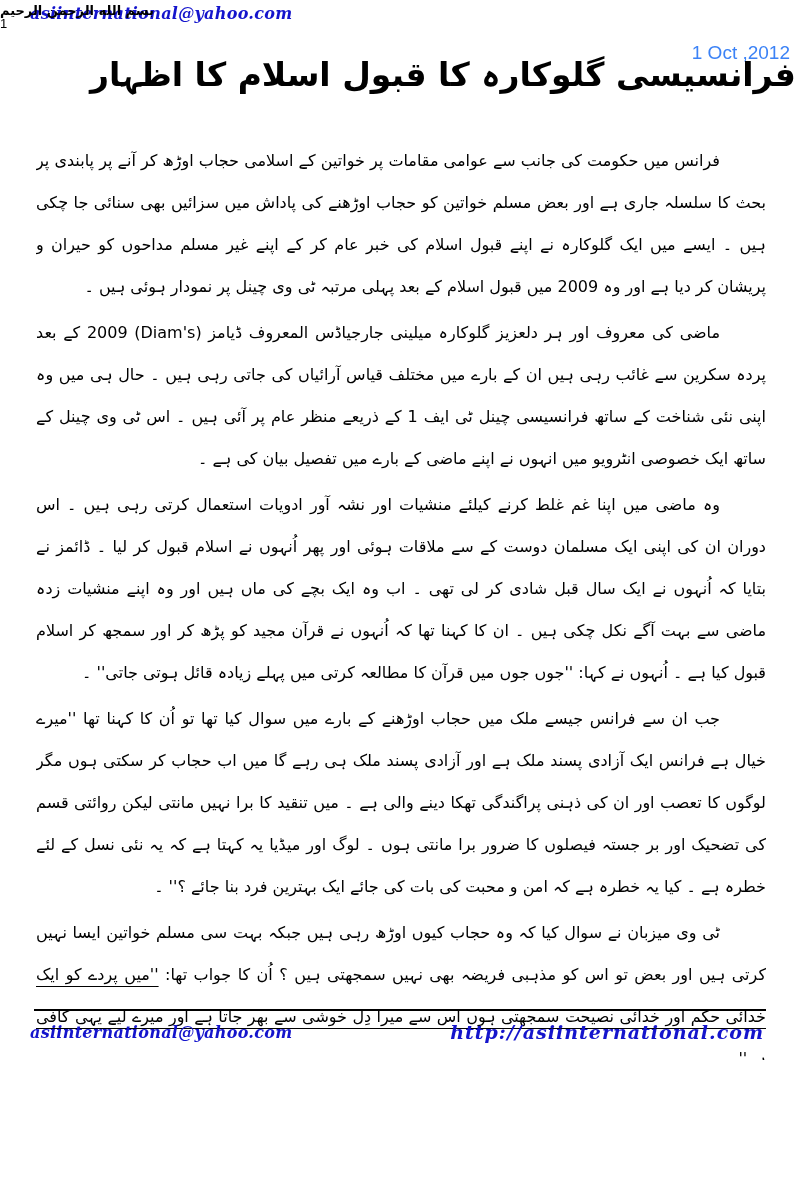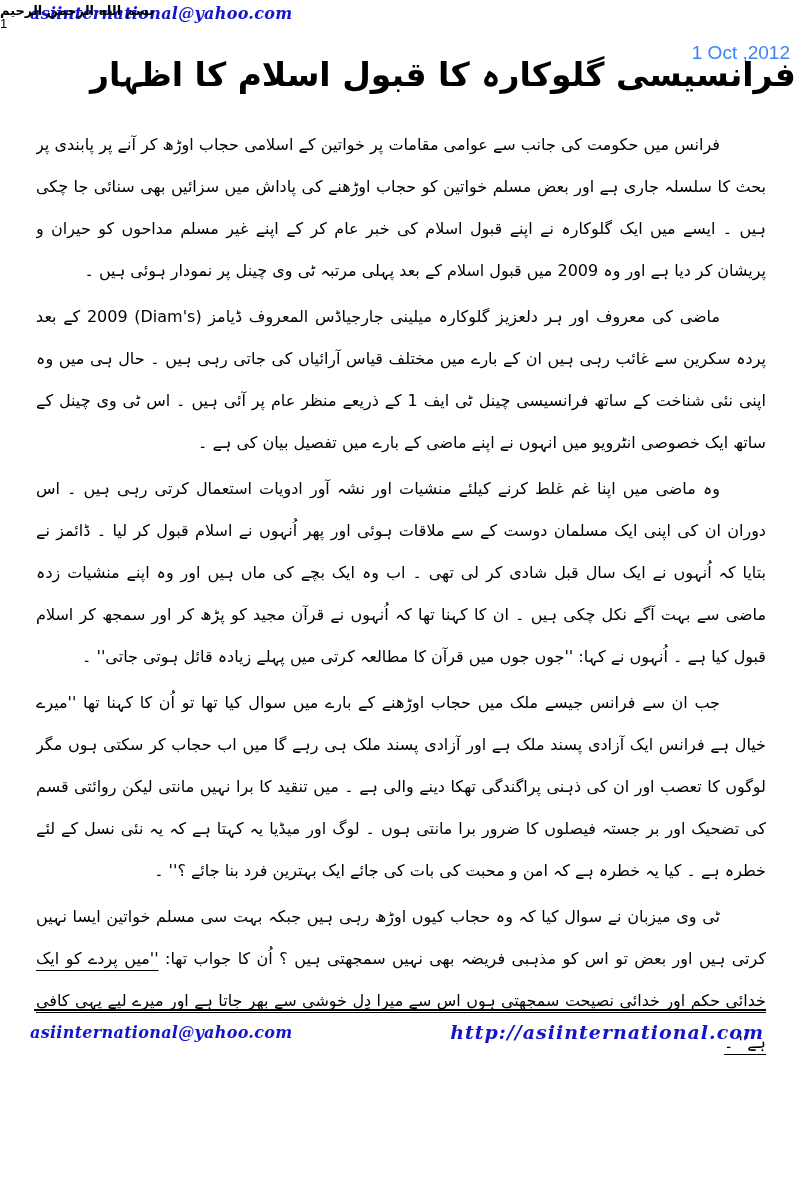--- a/index.html
+++ b/index.html
@@ -67,21 +67,21 @@
     direction: rtl;
     font-size: 33px;
     font-weight: bold;
     line-height: 58px;
     font-family: "DejaVu Sans", sans-serif;
   }
 
   
   .content {
     position: absolute;
-    top: 124px;
+    top: 140px;
     left: 36px;
     width: 730px;
     height: 1004px;
     overflow: hidden;
     direction: rtl;
     text-align: justify;
     font-size: 16px;
     line-height: 42px;
     font-family: "DejaVu Sans", sans-serif;
   }

